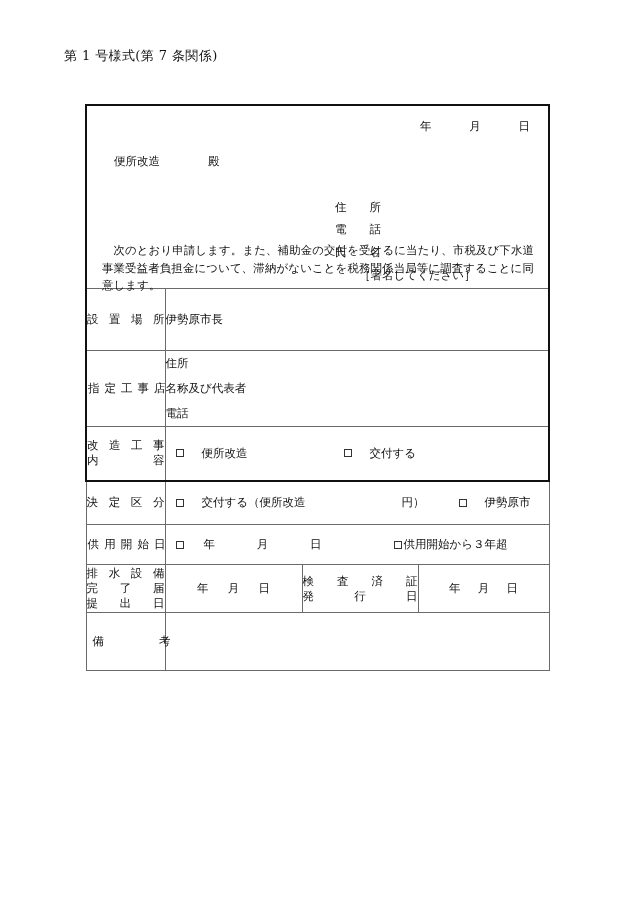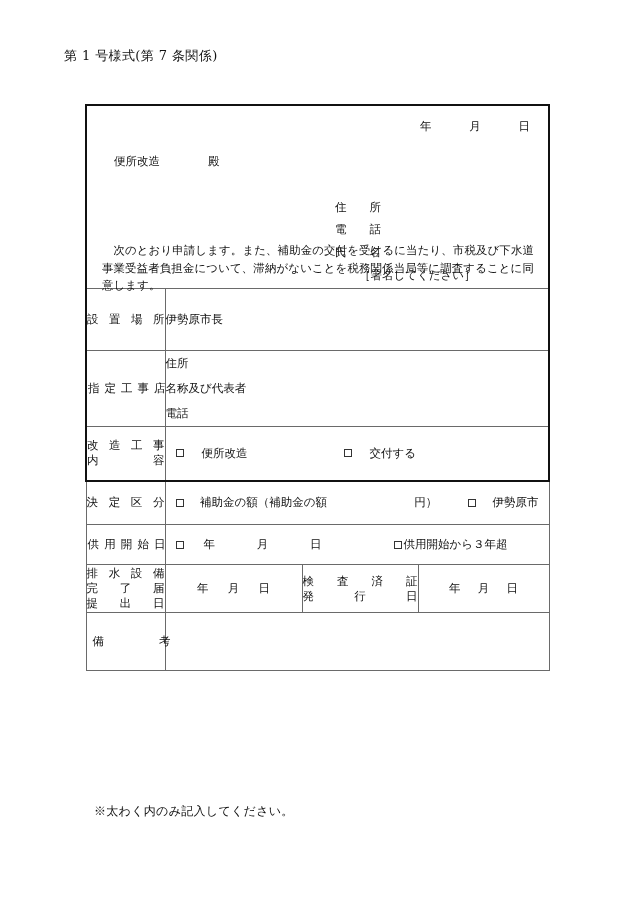--- a/index.html
+++ b/index.html
@@ -350,21 +350,21 @@
             <i style="font-style:normal">決</i>
             <i style="font-style:normal">定</i>
             <i style="font-style:normal">区</i>
             <i style="font-style:normal">分</i>
           </span>
         </td>
         <td colspan="3">
           <div class="chk-line">
             <span class="cbx"></span>
             <span class="gap-sm"></span>
-            <span>補助金の額（補助金の額</span>
+            <span>交付する（便所改造</span>
             <span class="gap-xl"></span>
             <span>円）</span>
             <span class="gap-md"></span>
             <span class="cbx"></span>
             <span class="gap-sm"></span>
             <span>伊勢原市</span>
           </div>
         </td>
       </tr>
 
@@ -451,15 +451,14 @@
             <i style="font-style:normal">備</i>
             <i style="font-style:normal">考</i>
           </span>
         </td>
         <td colspan="3"></td>
       </tr>
 
     </tbody>
   </table>
 
-  <div class="footnote">※太わく内のみ記入してください。</div>
 
 </div>
 
 </body></html>

